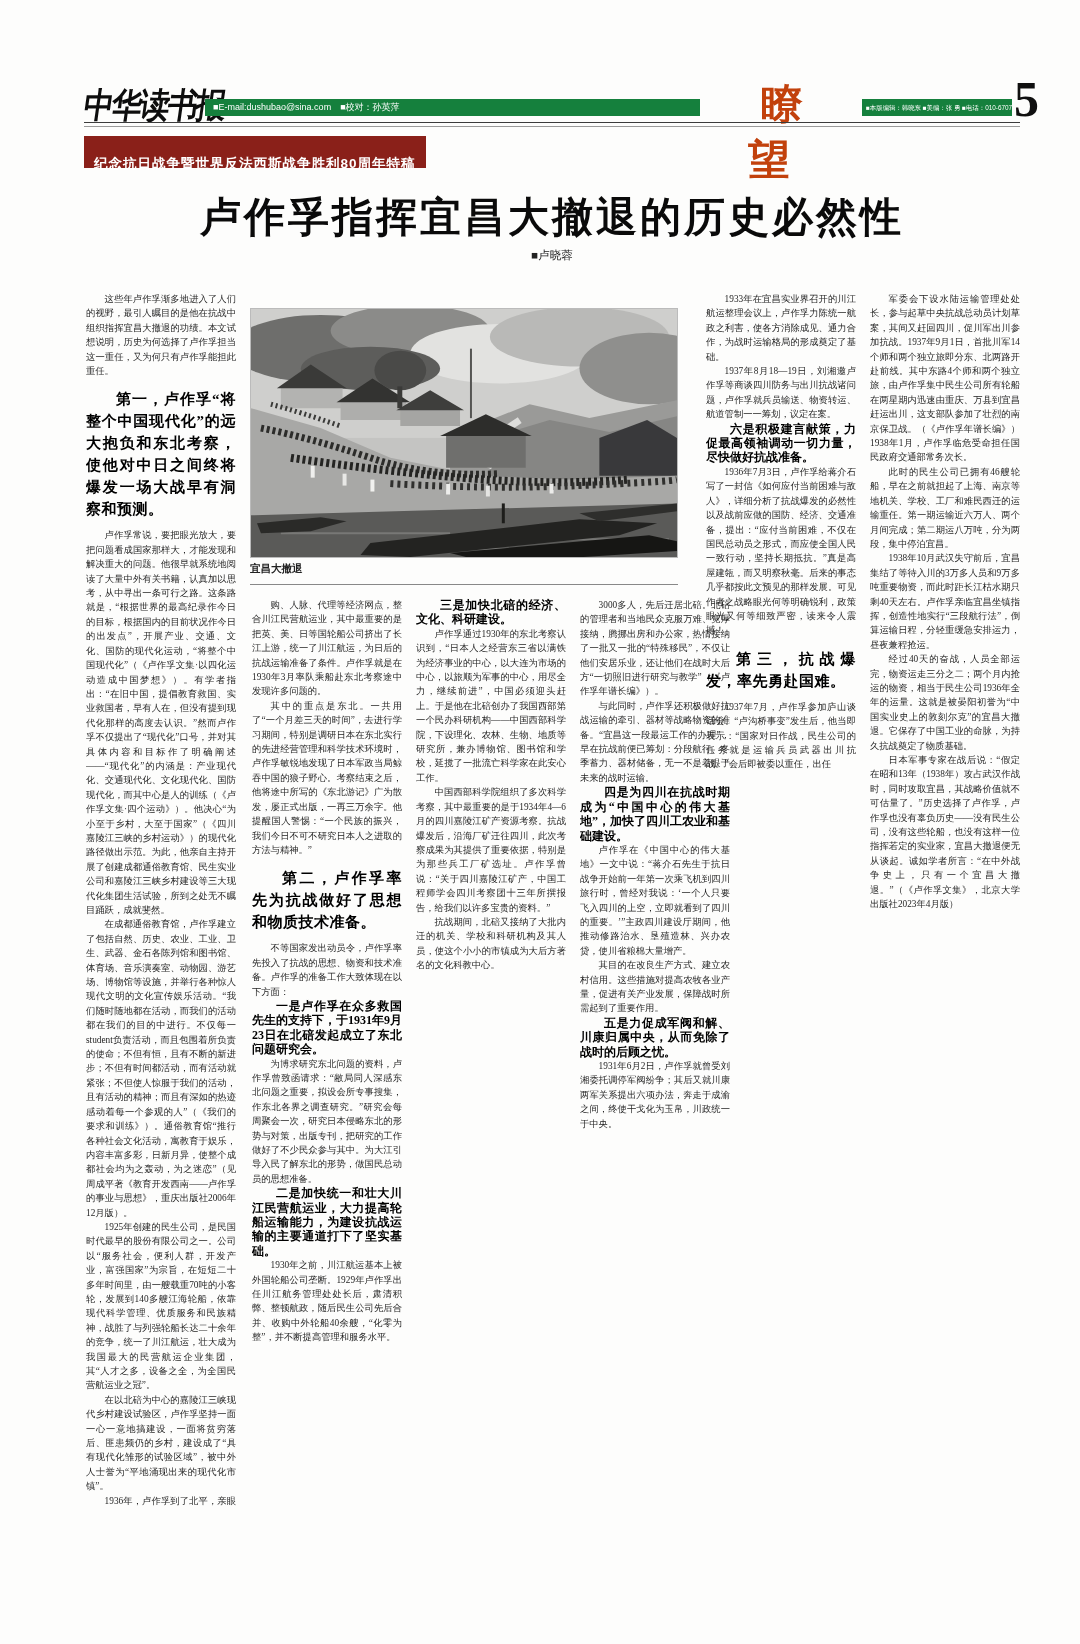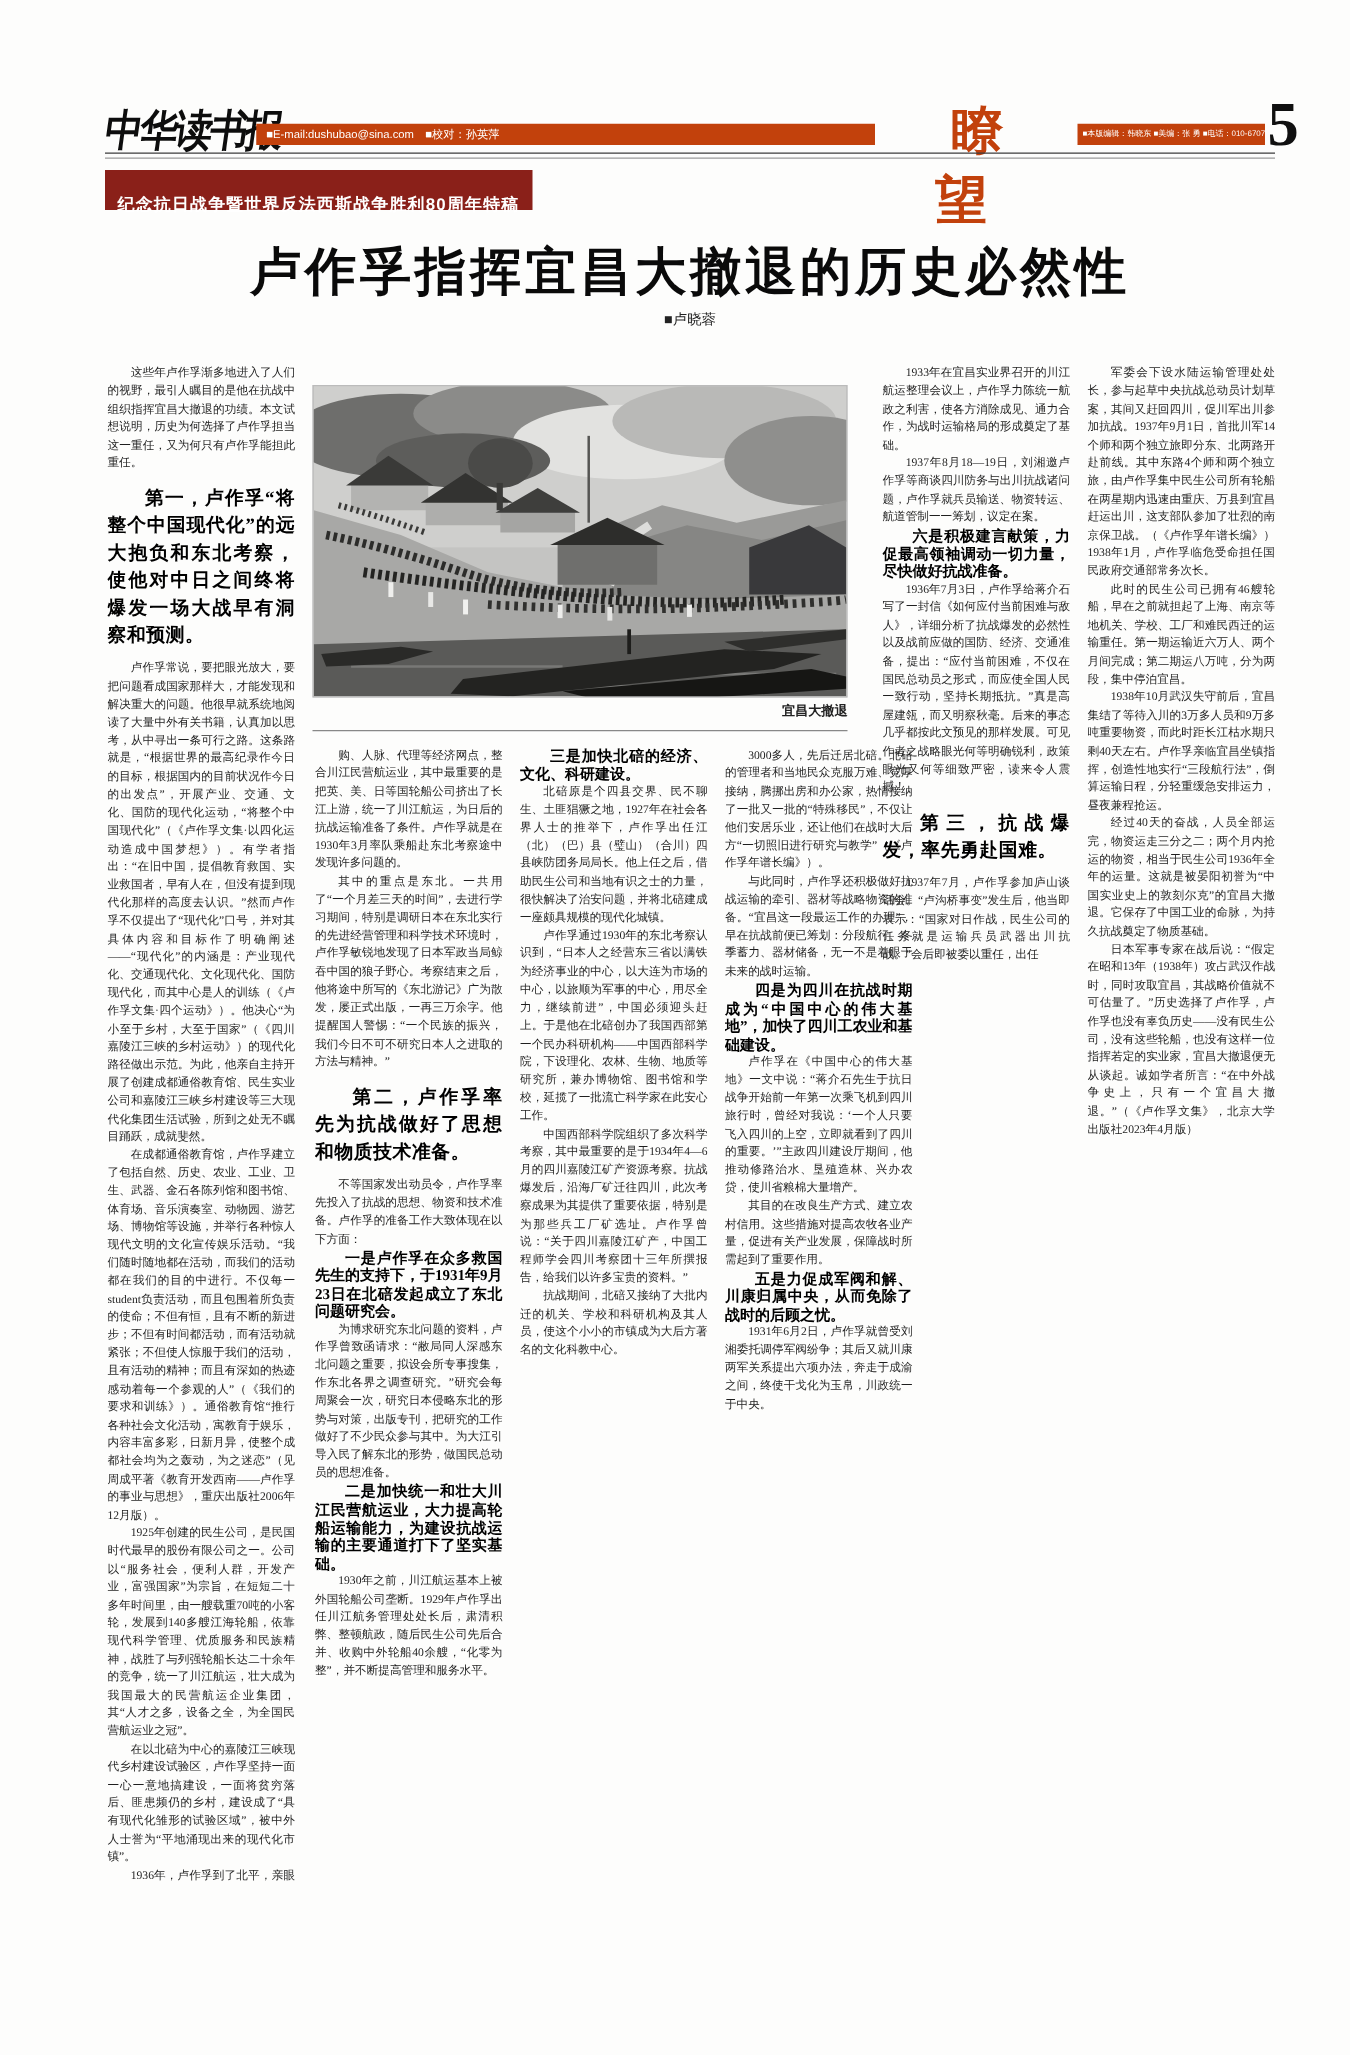--- a/index.html
+++ b/index.html
@@ -4,21 +4,21 @@
 <style>
   * { margin:0; padding:0; box-sizing:border-box; }
   html,body { background:#ffffff; }
   body { font-family:"Liberation Serif","DejaVu Sans",serif; color:#1c1c1c; }
   .page { position:relative; width:1080px; height:1644px; margin:0 auto; background:#fdfdfc; overflow:hidden; }
 
   
   .logo { position:absolute; left:84px; top:86px; width:118px; height:42px;
           font-weight:bold; font-size:30px; letter-spacing:-2px; transform:skewX(-8deg) scaleY(1.15);
           color:#0d0d0d; line-height:40px; white-space:nowrap; }
-  .bar { position:absolute; background:#c2410c; height:17px; color:#ffffff;
+  .bar { position:absolute; background:#15803d; height:17px; color:#ffffff;
          font-size:9px; line-height:17px; white-space:nowrap; overflow:hidden;
          font-family:"Liberation Sans","DejaVu Sans",sans-serif; }
   .bar1 { left:205px; top:99px; width:495px; padding-left:8px; }
   .bar2 { left:862px; top:99px; width:150px; font-size:6.4px; padding-left:4px; }
   .section-title { position:absolute; left:702px; top:76px; width:160px; text-align:center;
          font-size:42px; font-weight:bold; letter-spacing:26px; text-indent:26px; color:#c2410c; }
   .page-num { position:absolute; left:1014px; top:70px; font-size:50px; font-weight:bold; color:#101010; }
   .head-rule1 { position:absolute; left:84px; top:122px; width:936px; height:1px; background:#3c3c3c; }
   .head-rule2 { position:absolute; left:84px; top:126px; width:936px; height:1px; background:#9a9a9a; }
 
@@ -30,21 +30,21 @@
   
   .headline { position:absolute; left:84px; top:190px; width:936px; text-align:center;
               font-size:41px; font-weight:bold; letter-spacing:3px; color:#0a0a0a; }
   .author { position:absolute; left:84px; top:248px; width:936px; text-align:center;
             font-size:11.5px; color:#222; }
 
   
   .photo { position:absolute; left:250px; top:308px; width:428px; height:250px; background:#c9c9c9;
            border:1px solid #bbb; }
   .photo svg { display:block; width:100%; height:100%; }
-  .caption { position:absolute; left:250px; top:562px; width:428px; text-align:right;
+  .caption { position:absolute; left:250px; top:562px; width:428px; text-align:left;
              font-size:10.5px; font-weight:bold; color:#222; }
   .photo-rule { position:absolute; left:250px; top:584px; width:428px; height:1px; background:#888; }
 
   
   .col { position:absolute; width:150px; overflow:hidden; text-align:justify; }
   .col p.para { font-size:9.3px; line-height:14.4px; text-indent:2em; color:#1f1f1f; }
   .col p.sub-head { font-size:12px; line-height:14.4px; text-indent:2em; font-weight:bold; color:#000; }
   .col div.sec-head { font-size:15px; line-height:22px; font-weight:bold; color:#000000;
                       margin:10px 0 8px 0; text-indent:2em; letter-spacing:0.5px; }
   .c1 { left:86px;  top:292px; height:1214px; }
@@ -147,21 +147,20 @@
       <p class="para">其中的重点是东北。一共用了“一个月差三天的时间”，去进行学习期间，特别是调研日本在东北实行的先进经营管理和科学技术环境时，卢作孚敏锐地发现了日本军政当局鲸吞中国的狼子野心。考察结束之后，他将途中所写的《东北游记》广为散发，屡正式出版，一再三万余字。他提醒国人警惕：“一个民族的振兴，我们今日不可不研究日本人之进取的方法与精神。”</p>
       <div class="sec-head">第二，卢作孚率先为抗战做好了思想和物质技术准备。</div>
       <p class="para">不等国家发出动员令，卢作孚率先投入了抗战的思想、物资和技术准备。卢作孚的准备工作大致体现在以下方面：</p>
       <p class="sub-head">一是卢作孚在众多救国先生的支持下，于1931年9月23日在北碚发起成立了东北问题研究会。</p>
       <p class="para">为博求研究东北问题的资料，卢作孚曾致函请求：“敝局同人深感东北问题之重要，拟设会所专事搜集，作东北各界之调查研究。”研究会每周聚会一次，研究日本侵略东北的形势与对策，出版专刊，把研究的工作做好了不少民众参与其中。为大江引导入民了解东北的形势，做国民总动员的思想准备。</p>
       <p class="sub-head">二是加快统一和壮大川江民营航运业，大力提高轮船运输能力，为建设抗战运输的主要通道打下了坚实基础。</p>
       <p class="para">1930年之前，川江航运基本上被外国轮船公司垄断。1929年卢作孚出任川江航务管理处处长后，肃清积弊、整顿航政，随后民生公司先后合并、收购中外轮船40余艘，“化零为整”，并不断提高管理和服务水平。</p>
     </div>
   <div class="col c3">
       <p class="sub-head">三是加快北碚的经济、文化、科研建设。</p>
-      <p class="para">北碚原是个四县交界、民不聊生、土匪猖獗之地，1927年在社会各界人士的推举下，卢作孚出任江（北）（巴）县（璧山）（合川）四县峡防团务局局长。他上任之后，借助民生公司和当地有识之士的力量，很快解决了治安问题，并将北碚建成一座颇具规模的现代化城镇。</p>
       <p class="para">卢作孚通过1930年的东北考察认识到，“日本人之经营东三省以满铁为经济事业的中心，以大连为市场的中心，以旅顺为军事的中心，用尽全力，继续前进”，中国必须迎头赶上。于是他在北碚创办了我国西部第一个民办科研机构——中国西部科学院，下设理化、农林、生物、地质等研究所，兼办博物馆、图书馆和学校，延揽了一批流亡科学家在此安心工作。</p>
       <p class="para">中国西部科学院组织了多次科学考察，其中最重要的是于1934年4—6月的四川嘉陵江矿产资源考察。抗战爆发后，沿海厂矿迁往四川，此次考察成果为其提供了重要依据，特别是为那些兵工厂矿选址。卢作孚曾说：“关于四川嘉陵江矿产，中国工程师学会四川考察团十三年所撰报告，给我们以许多宝贵的资料。”</p>
       <p class="para">抗战期间，北碚又接纳了大批内迁的机关、学校和科研机构及其人员，使这个小小的市镇成为大后方著名的文化科教中心。</p>
     </div>
   <div class="col c4">
       <p class="para">3000多人，先后迁居北碚。北碚的管理者和当地民众克服万难、宽厚接纳，腾挪出房和办公家，热情接纳了一批又一批的“特殊移民”，不仅让他们安居乐业，还让他们在战时大后方“一切照旧进行研究与教学”（《卢作孚年谱长编》）。</p>
       <p class="para">与此同时，卢作孚还积极做好抗战运输的牵引、器材等战略物资的准备。“宜昌这一段最运工作的办理”，早在抗战前便已筹划：分段航行、冬季蓄力、器材储备，无一不是着眼于未来的战时运输。</p>
       <p class="sub-head">四是为四川在抗战时期成为“中国中心的伟大基地”，加快了四川工农业和基础建设。</p>
       <p class="para">卢作孚在《中国中心的伟大基地》一文中说：“蒋介石先生于抗日战争开始前一年第一次乘飞机到四川旅行时，曾经对我说：‘一个人只要飞入四川的上空，立即就看到了四川的重要。’”主政四川建设厅期间，他推动修路治水、垦殖造林、兴办农贷，使川省粮棉大量增产。</p>
       <p class="para">其目的在改良生产方式、建立农村信用。这些措施对提高农牧各业产量，促进有关产业发展，保障战时所需起到了重要作用。</p>

